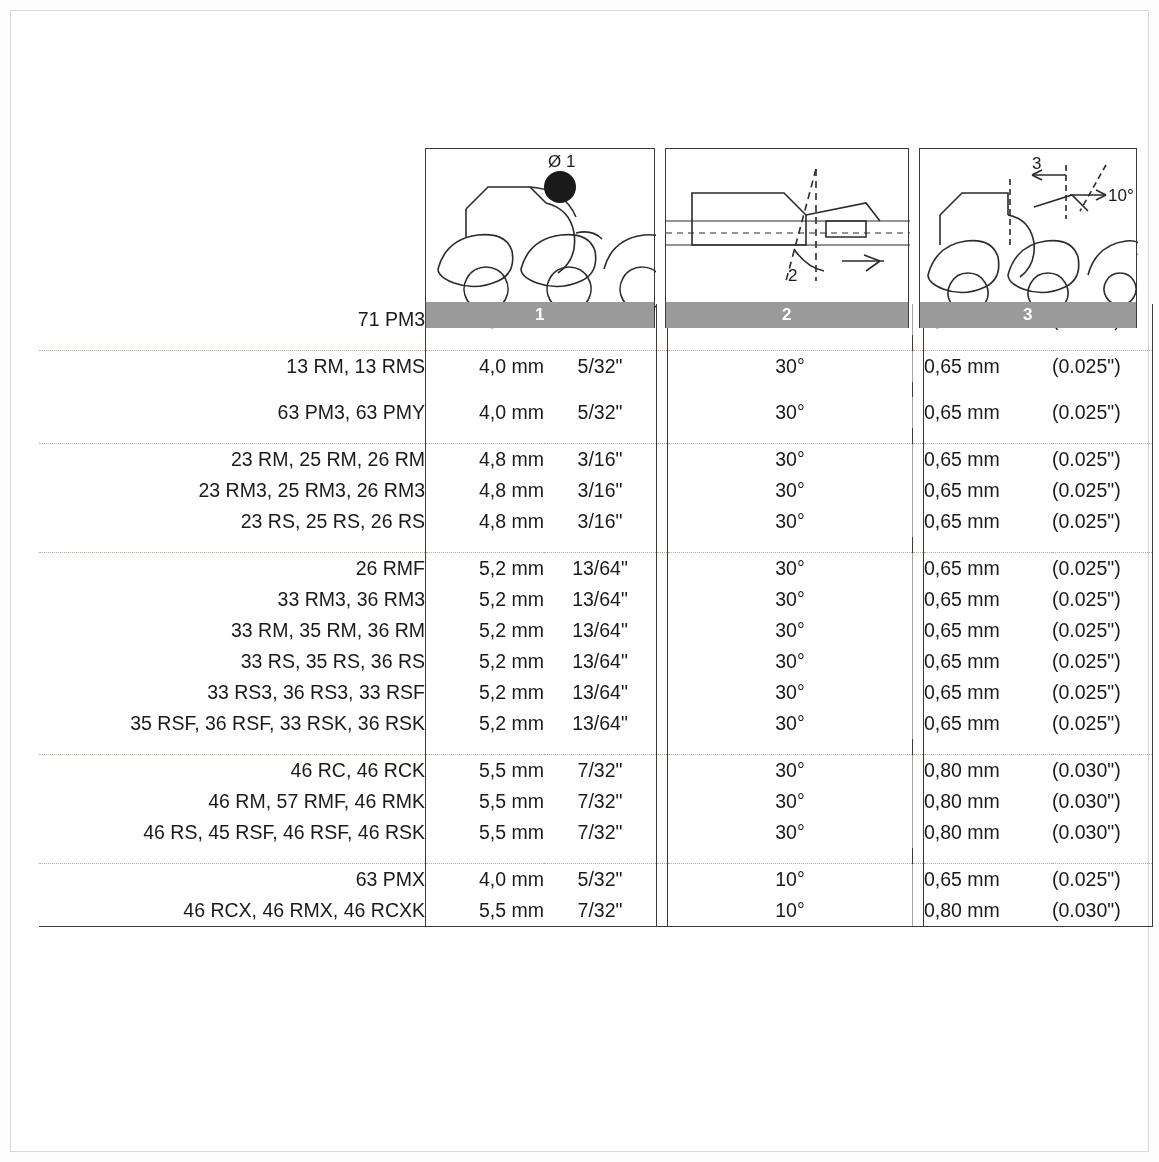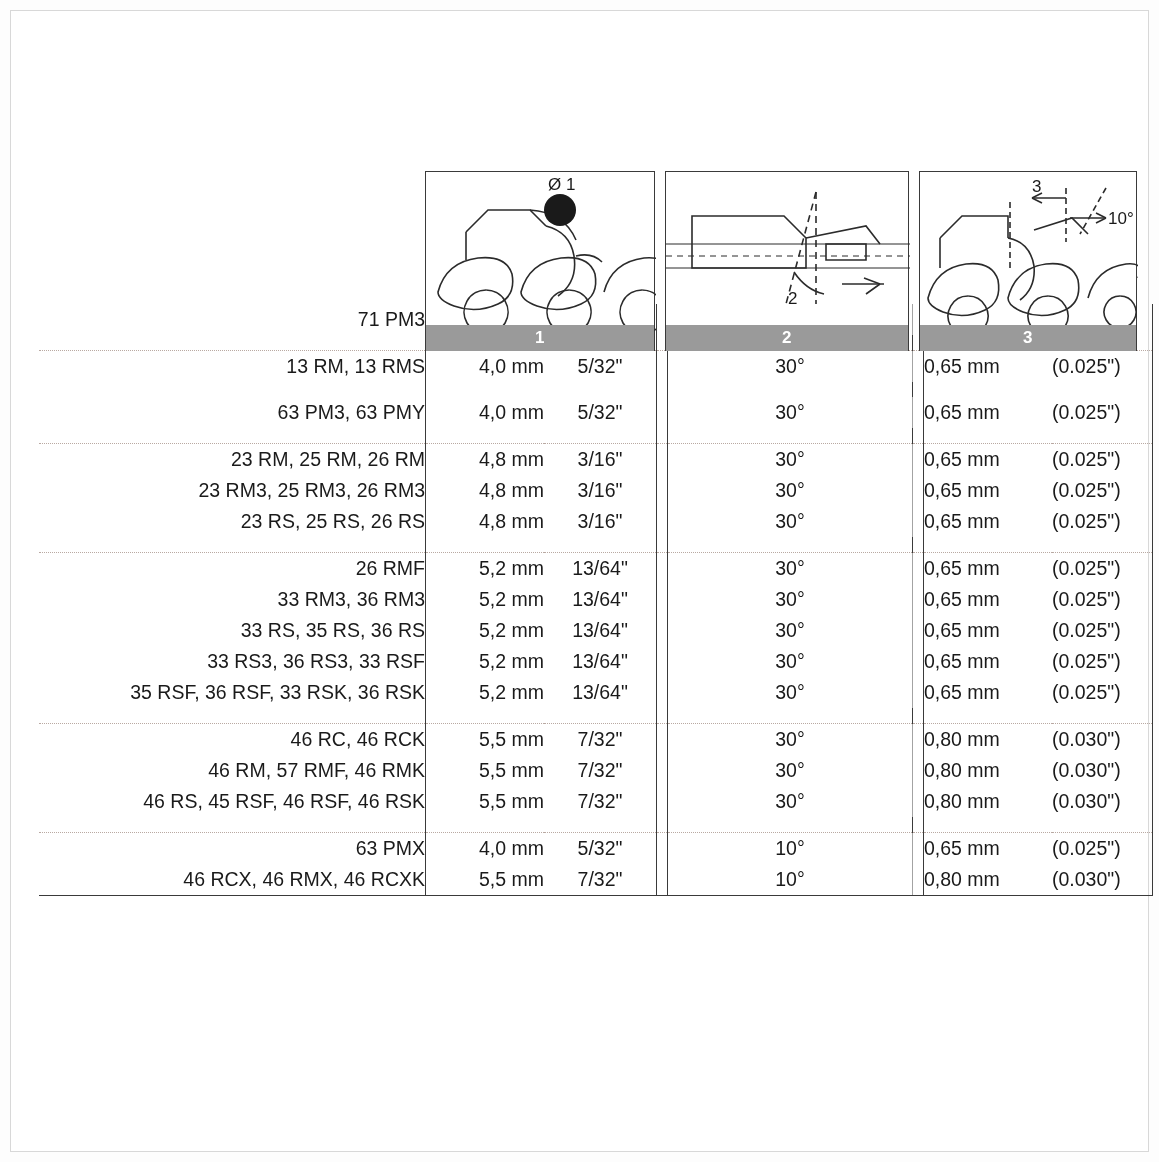--- a/index.html
+++ b/index.html
@@ -33,21 +33,21 @@
   .sheet {
     position: absolute;
     left: 28px;
     top: 160px;
     width: 1100px;
   }
 
   
   .header {
     display: flex;
-    align-items: flex-start;
+    align-items: center;
     height: 133px;
   }
   .hcell {
     position: relative;
     box-sizing: border-box;
   }
   .photo-cell {
     width: 386px;
     overflow: hidden;
     background: #6a5d48;
@@ -422,20 +422,30 @@
           <td class="c-name">33 RM3, 36 RM3</td>
           <td class="c-mm colA">5,2 mm</td>
           <td class="c-in colAend">13/64"</td>
           <td class="c-gap"></td>
           <td class="c-ang colB colBend">30°</td>
           <td class="c-gap"></td>
           <td class="c-dmm colC">0,65 mm</td>
           <td class="c-din colCend">(0.025")</td>
         </tr>
         <tr>
+          <td class="c-name">33 RM, 35 RM, 36 RM</td>
+          <td class="c-mm colA">5,2 mm</td>
+          <td class="c-in colAend">13/64"</td>
+          <td class="c-gap"></td>
+          <td class="c-ang colB colBend">30°</td>
+          <td class="c-gap"></td>
+          <td class="c-dmm colC">0,65 mm</td>
+          <td class="c-din colCend">(0.025")</td>
+        </tr>
+        <tr>
           <td class="c-name">33 RS, 35 RS, 36 RS</td>
           <td class="c-mm colA">5,2 mm</td>
           <td class="c-in colAend">13/64"</td>
           <td class="c-gap"></td>
           <td class="c-ang colB colBend">30°</td>
           <td class="c-gap"></td>
           <td class="c-dmm colC">0,65 mm</td>
           <td class="c-din colCend">(0.025")</td>
         </tr>
         <tr>

